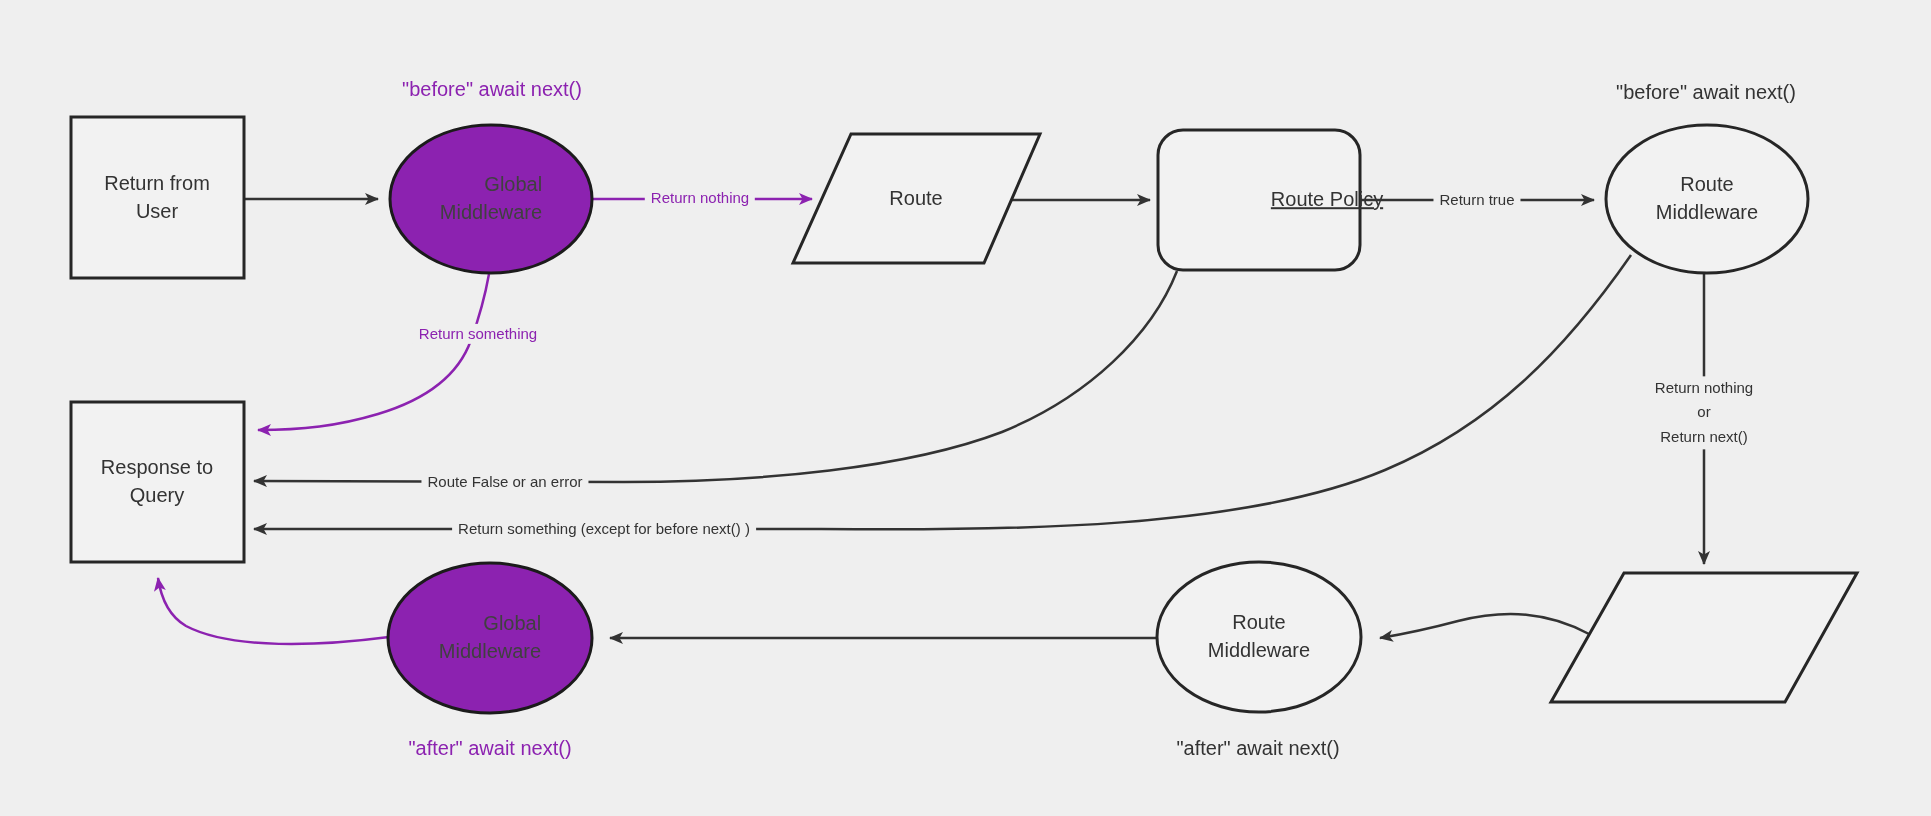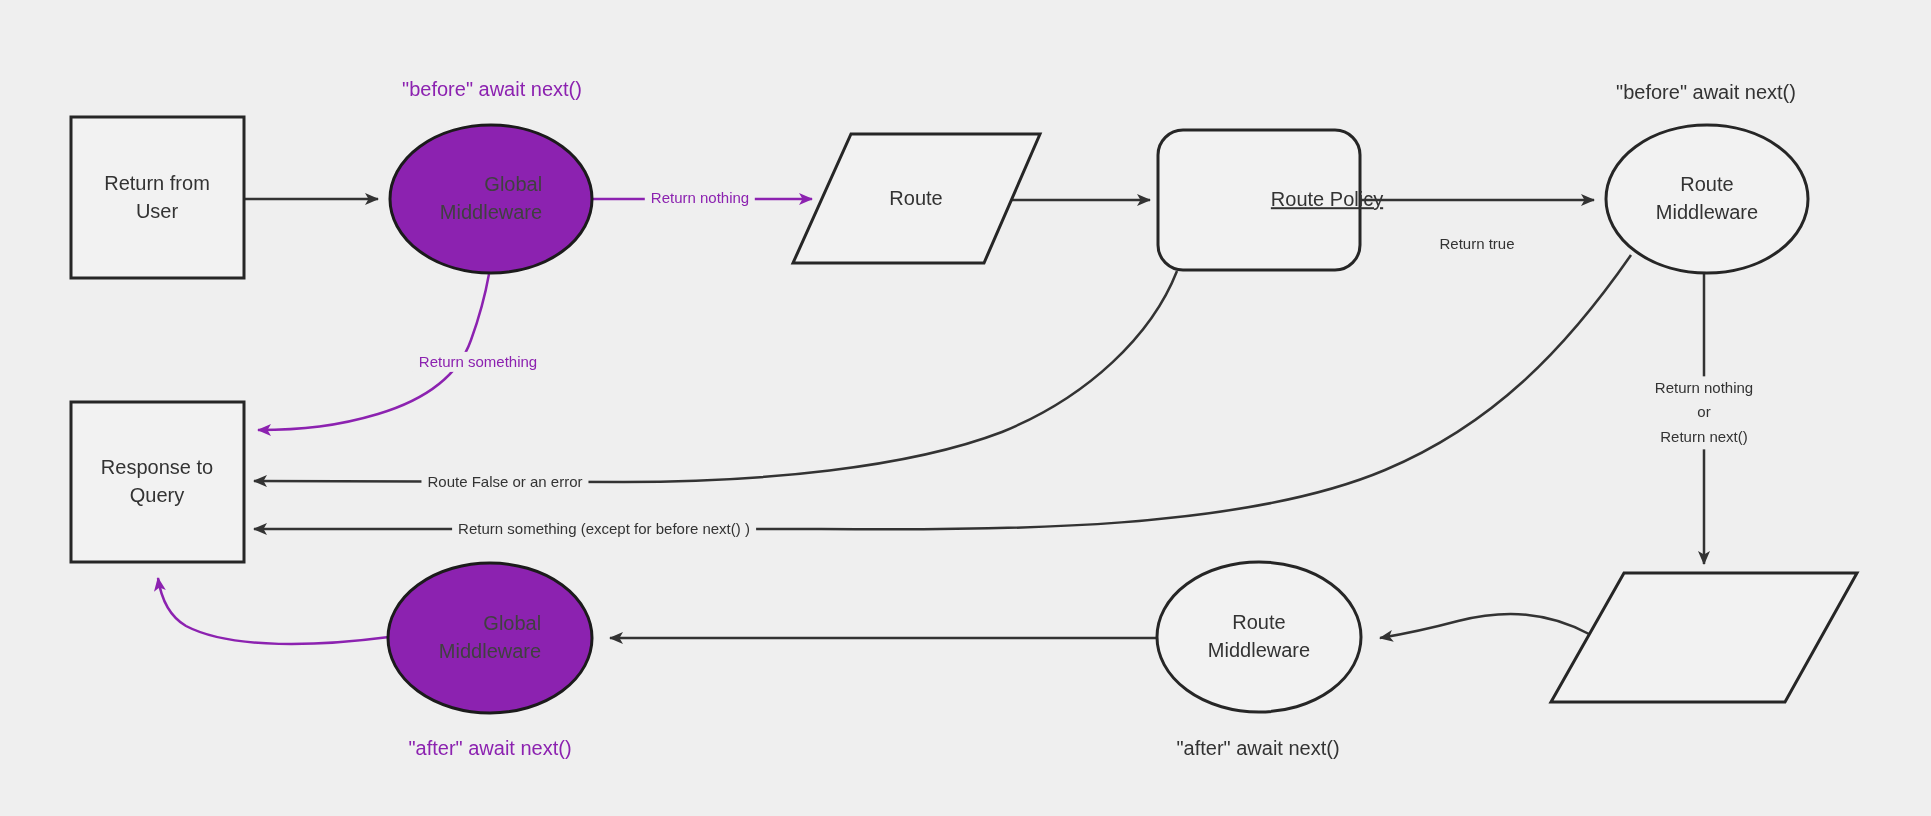--- a/index.html
+++ b/index.html
@@ -67,22 +67,22 @@
   <div class="lbl node-label" style="left:1707px;top:199px;">Route
 Middleware</div>
   <div class="lbl node-label" style="left:1259px;top:637px;">Route
 Middleware</div>
   <div class="lbl node-label bold-white" style="left:490px;top:638px;">Global
 Middleware</div>
   <div class="lbl node-label" style="left:157px;top:482px;">Response to
 Query</div>
 
   <div class="lbl bg purple" style="left:700px;top:198px;">Return nothing</div>
-  <div class="lbl bg" style="left:1477px;top:200px;margin-top:44px;">Return true</div>
-  <div class="lbl bg purple" style="left:478px;top:334px;margin-top:28px;">Return something</div>
+  <div class="lbl bg" style="left:1477px;top:200px;">Return true</div>
+  <div class="lbl bg purple" style="left:478px;top:334px;">Return something</div>
   <div class="lbl bg loose" style="left:1704px;top:413px;">Return nothing
 or
 Return next()</div>
   <div class="lbl bg" style="left:505px;top:482px;">Route False or an error</div>
   <div class="lbl bg" style="left:604px;top:529px;">Return something (except for before next() )</div>
 
   <div class="lbl ann purple" style="left:492px;top:89px;">"before" await next()</div>
   <div class="lbl ann" style="left:1706px;top:92px;">"before" await next()</div>
   <div class="lbl ann purple" style="left:490px;top:748px;">"after" await next()</div>
   <div class="lbl ann" style="left:1258px;top:748px;">"after" await next()</div>

